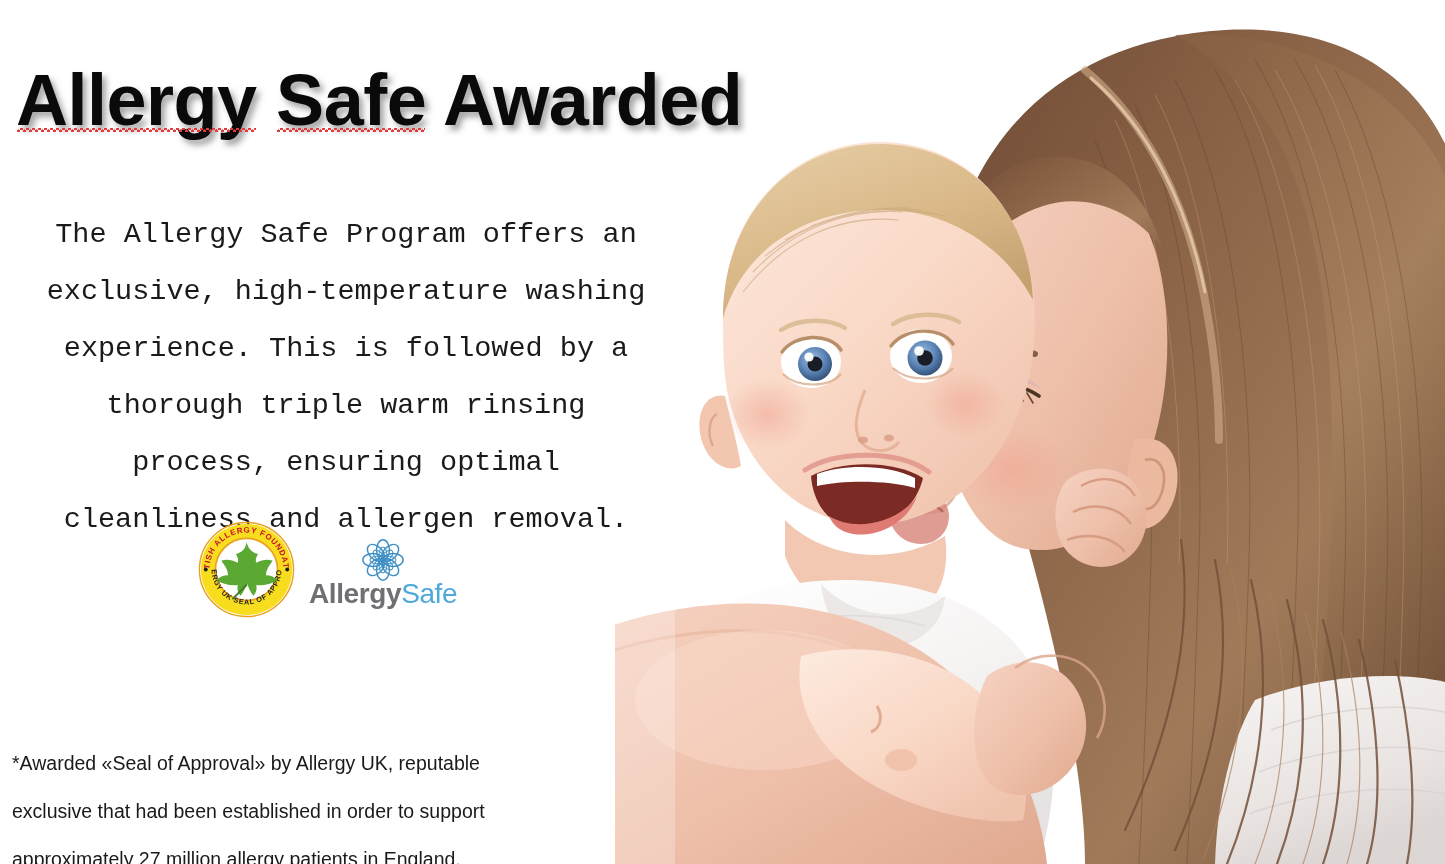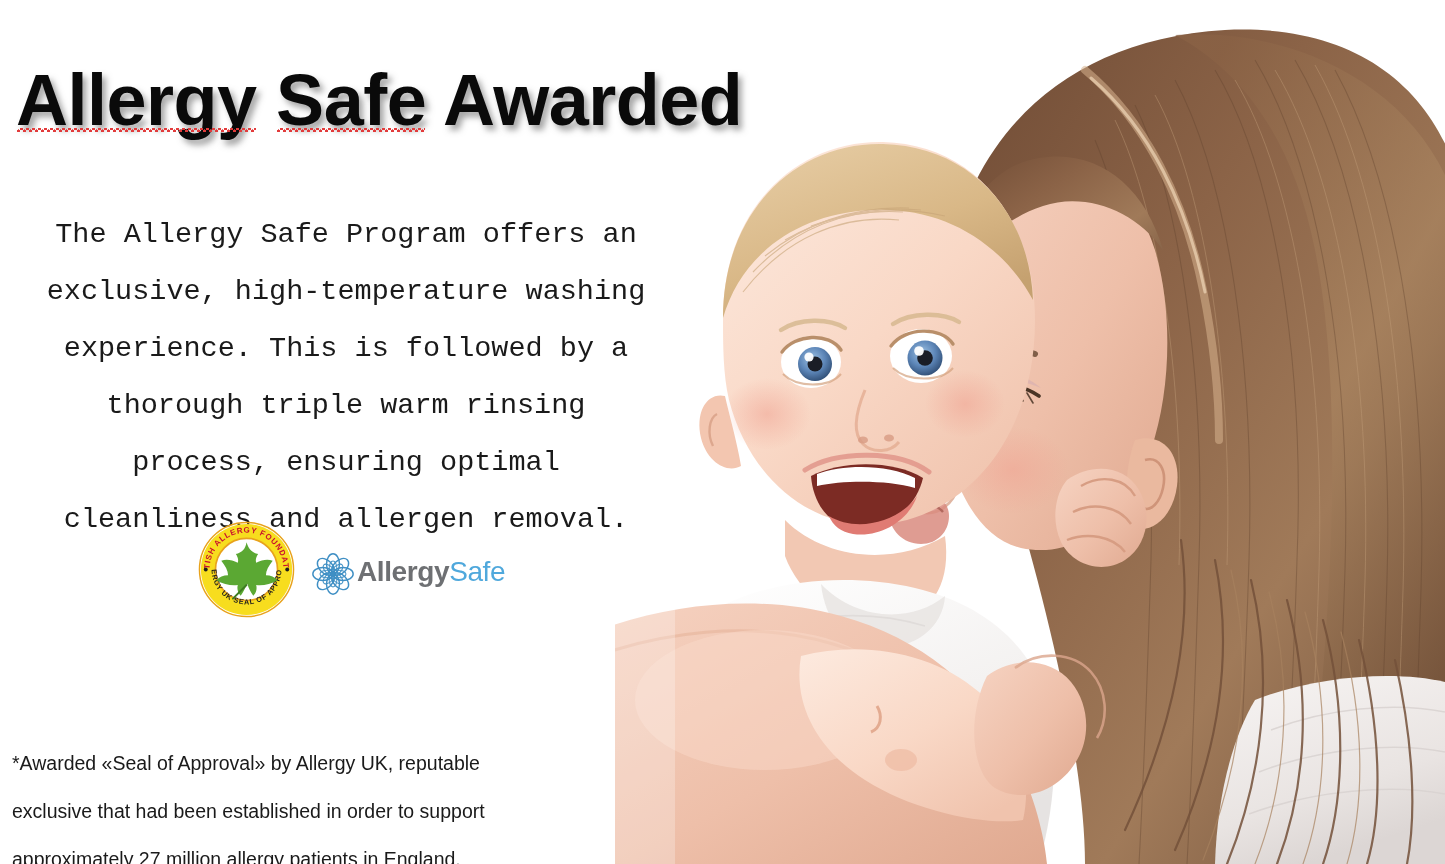--- a/index.html
+++ b/index.html
@@ -75,21 +75,21 @@
     position:absolute;
     left:198px; top:518px;
     width:250px; height:102px;
     display:flex;
     align-items:center;
     gap:14px;
   }
   #seal{width:97px;height:97px;flex:0 0 auto;display:block;}
   #allergysafe{
     display:flex;
-    flex-direction:row;
+    flex-direction:column;
     align-items:center;
     margin-top:6px;
     text-align:center;
   }
   #as-flower{width:48px;height:48px;display:block;margin-bottom:-4px;}
   #as-word{
     font-size:28px;
     letter-spacing:-0.4px;
     white-space:nowrap;
     line-height:1;

